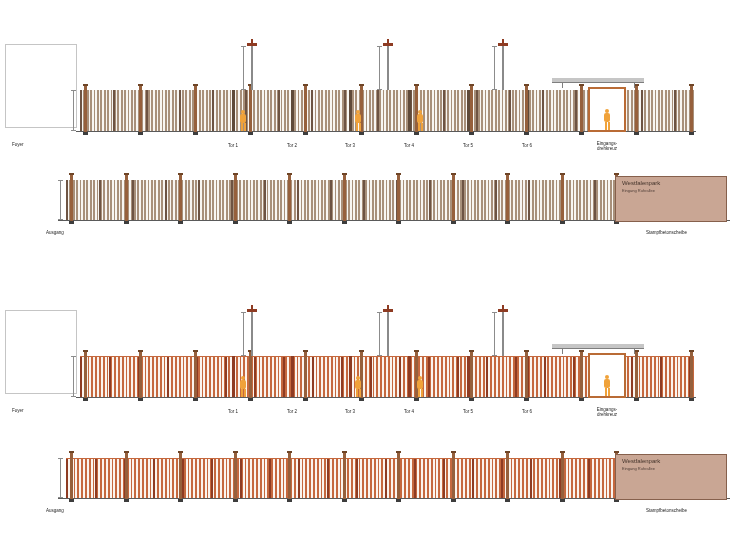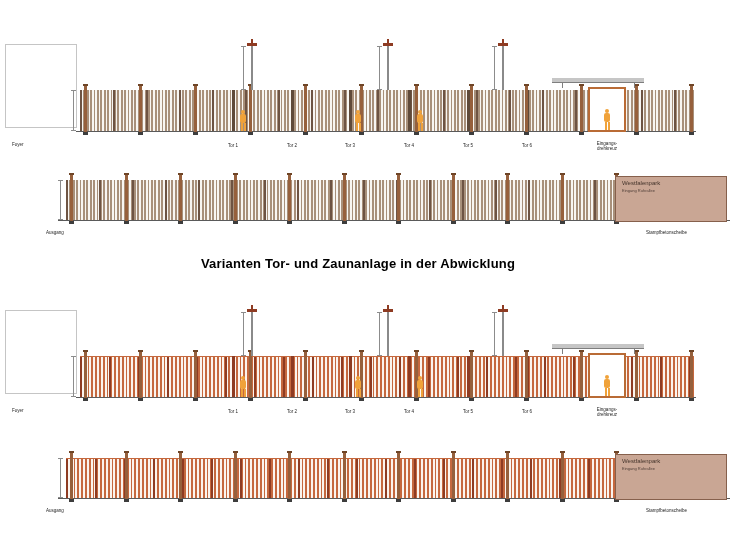--- a/index.html
+++ b/index.html
@@ -309,21 +309,20 @@
   <div class="label center" style="left:409px;top:143px">Tor 4</div>
   <div class="label center" style="left:468px;top:143px">Tor 5</div>
   <div class="label center" style="left:527px;top:143px">Tor 6</div>
   <div class="label center" style="left:607px;top:141px">
     <div>Eingangs-</div>
     <div>drehkreuz</div>
   </div>
   <div class="label" style="left:46px;top:230px">Ausgang</div>
   <div class="label" style="left:646px;top:230px">Stampfbetonscheibe</div>
 
-  <div class="title">Varianten Tor- und Zaunanlage in der Abwicklung</div>
 
   <div class="label" style="left:12px;top:408px">Foyer</div>
   <div class="label center" style="left:233px;top:409px">Tor 1</div>
   <div class="label center" style="left:292px;top:409px">Tor 2</div>
   <div class="label center" style="left:350px;top:409px">Tor 3</div>
   <div class="label center" style="left:409px;top:409px">Tor 4</div>
   <div class="label center" style="left:468px;top:409px">Tor 5</div>
   <div class="label center" style="left:527px;top:409px">Tor 6</div>
   <div class="label center" style="left:607px;top:407px">
     <div>Eingangs-</div>

